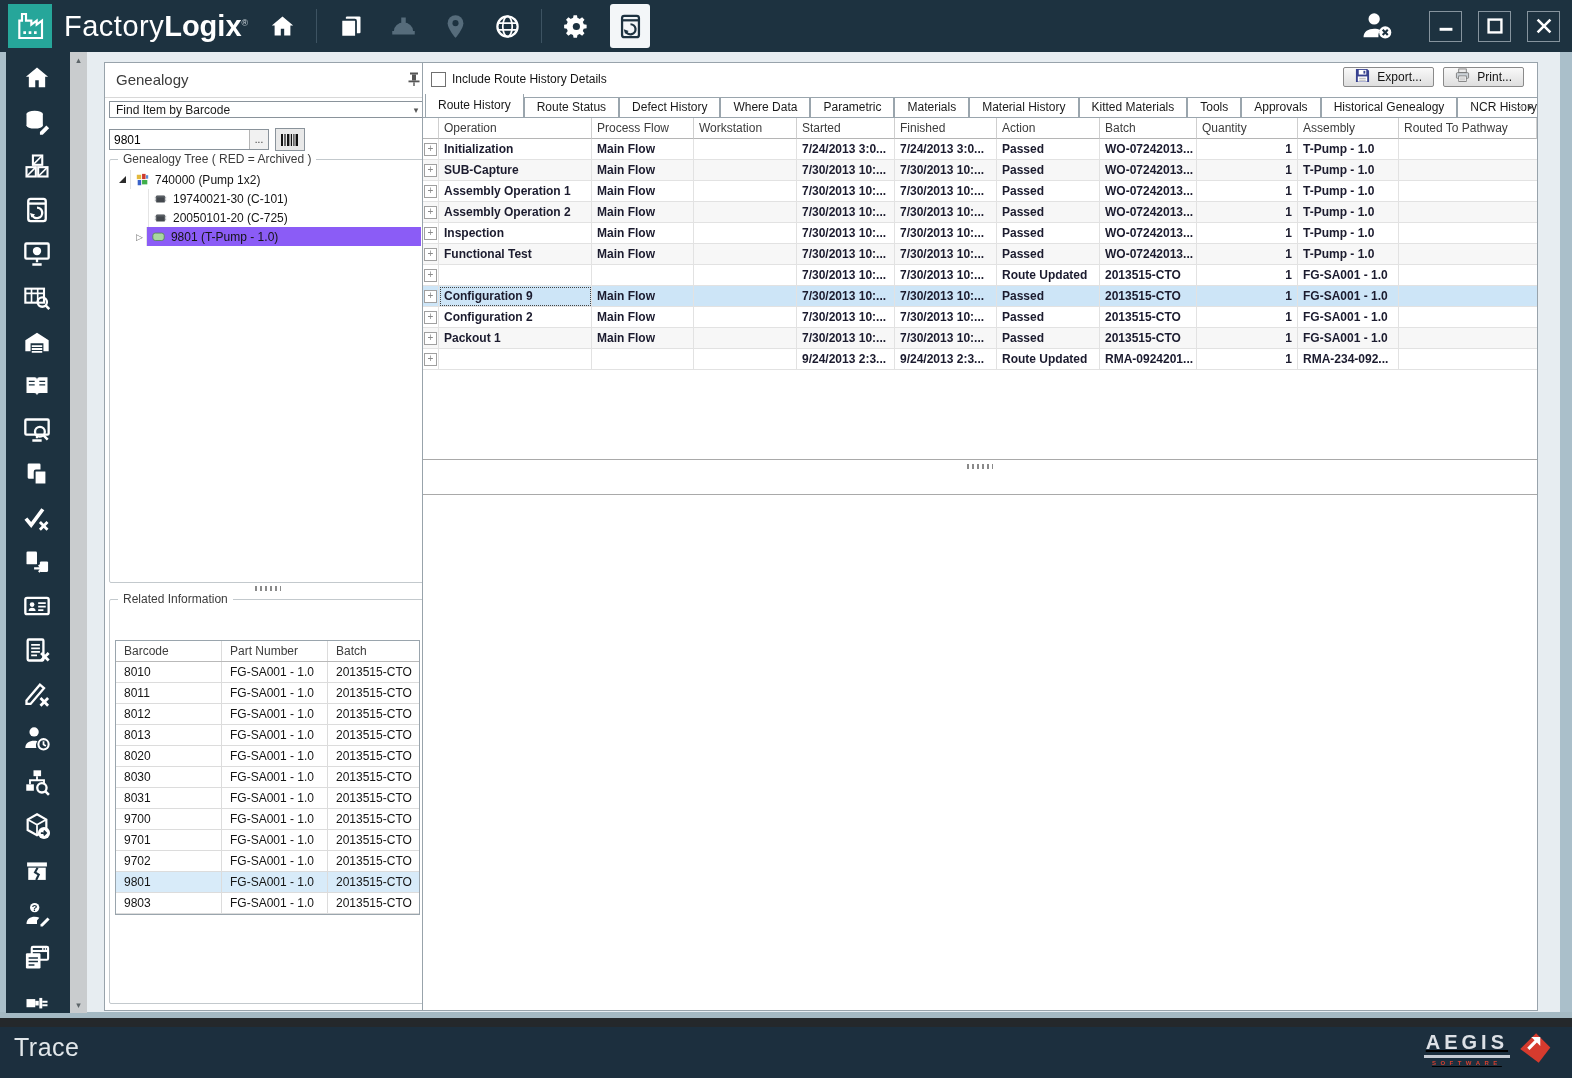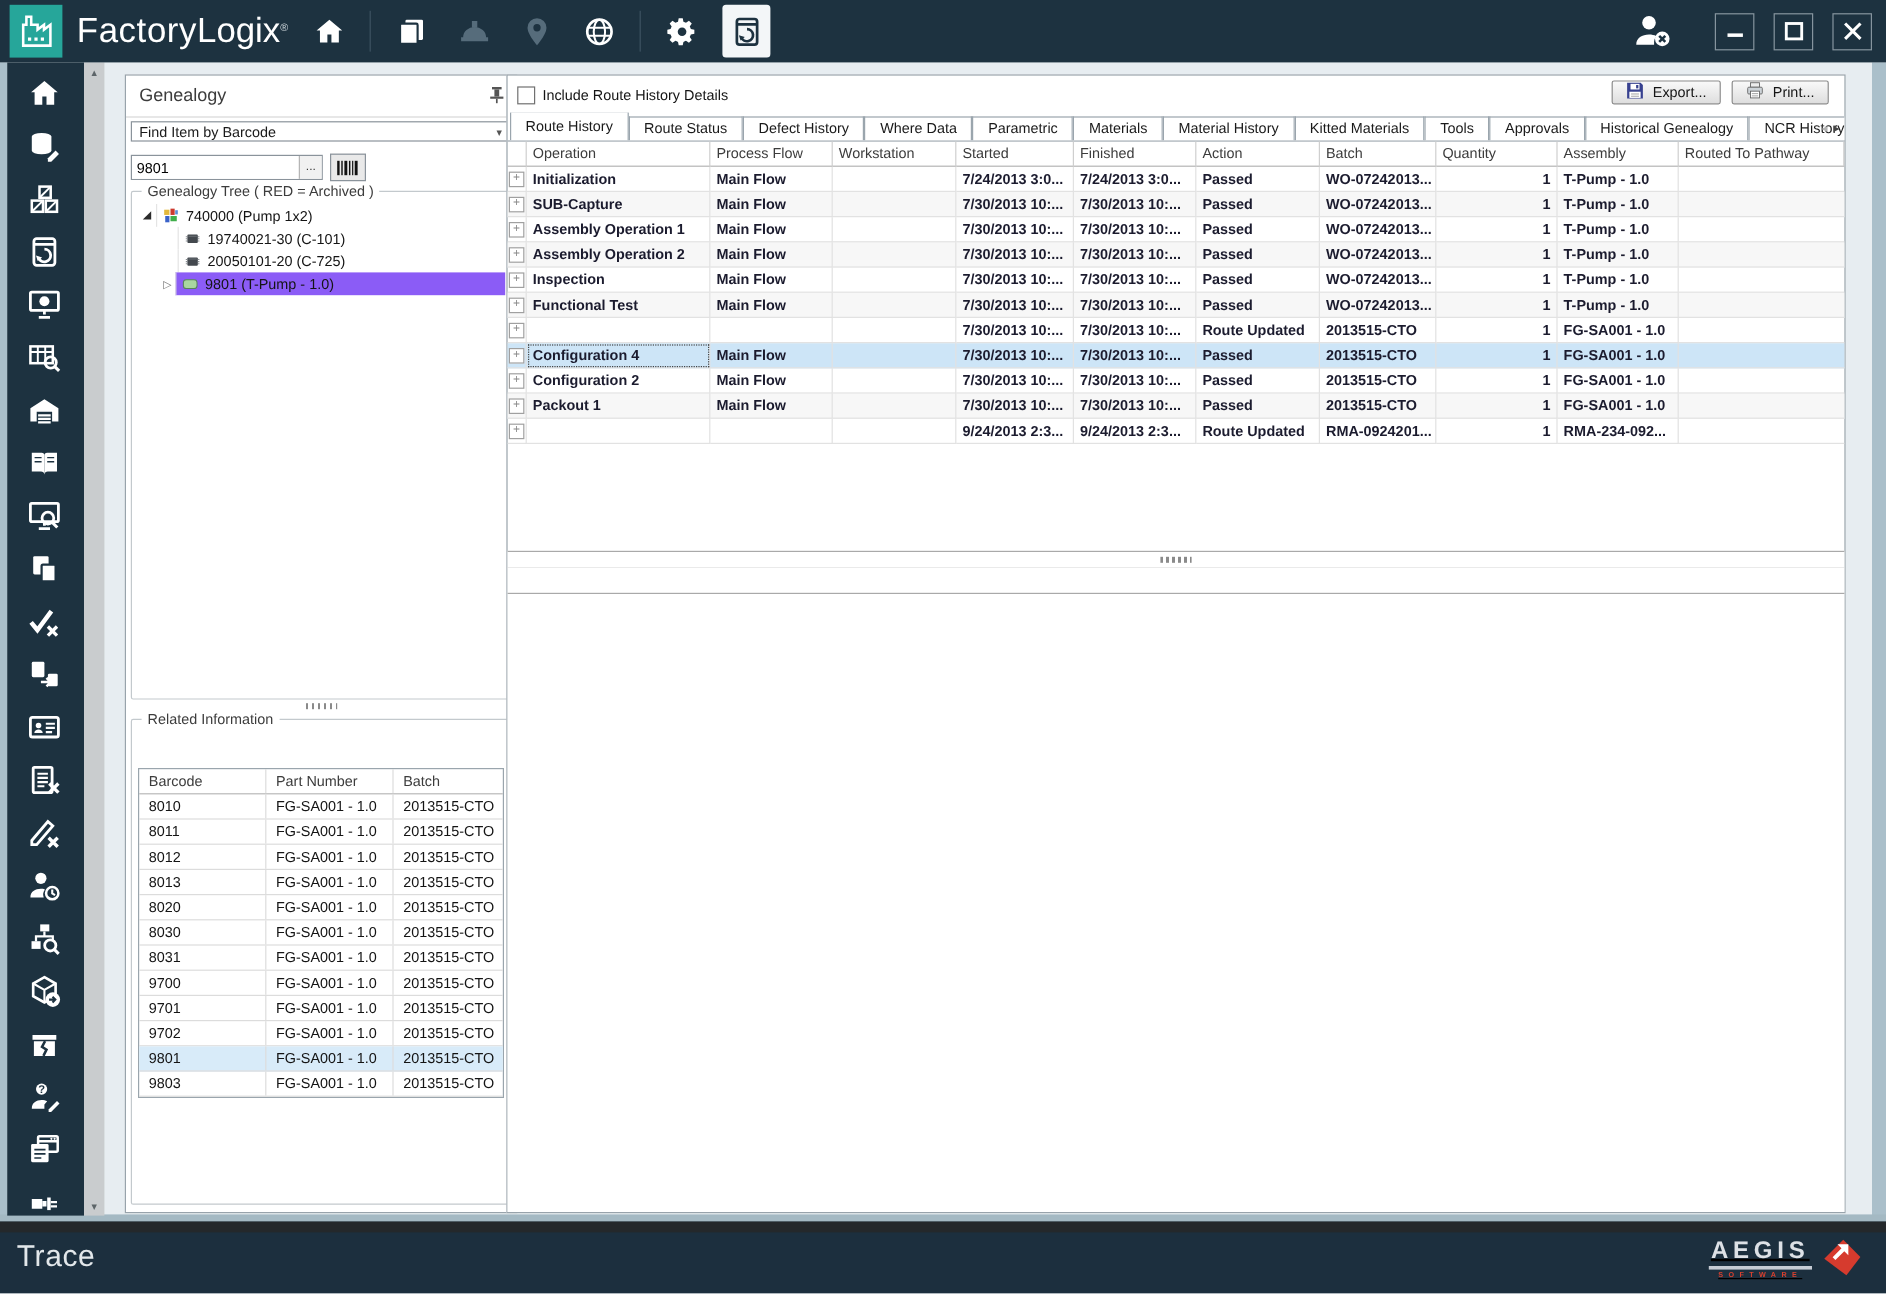--- a/index.html
+++ b/index.html
@@ -6,21 +6,21 @@
   body{width:1572px;height:1078px;overflow:hidden;font-family:"Liberation Sans",sans-serif;background:#e7edf1;position:relative;}
   .app{position:absolute;inset:0;}
 
   
   .topbar{position:absolute;left:0;top:0;width:1572px;height:52px;background:#1d3240;display:flex;align-items:center;z-index:5;}
   .brand{display:flex;align-items:center;}
   .brand-tile{width:44px;height:44px;background:#26a69a;margin-left:8px;display:flex;align-items:center;justify-content:center;color:#fff;}
   .brand-tile svg{width:32px;height:32px;}
   .brand-text{color:#fff;font-size:29px;margin-left:12px;white-space:nowrap;}
   .brand-text .bt-light{font-weight:normal;letter-spacing:.5px;}
-  .brand-text .bt-bold{font-weight:normal;}
+  .brand-text .bt-bold{font-weight:bold;}
   .brand-text .bt-reg{font-size:9px;vertical-align:top;line-height:26px;color:#cfd8dd;}
   .topnav{display:flex;align-items:center;margin-left:16px;gap:16px;height:52px;}
   .ticon{width:36px;height:36px;display:flex;align-items:center;justify-content:center;color:#fff;cursor:pointer;}
   .ticon svg{width:27px;height:27px;}
   .ticon.disabled{color:#566c7b;cursor:default;}
   .ticon.active{background:#f3f6f8;border-radius:3px;color:#1d3240;width:40px;height:44px;}
   .tdivider{width:1px;height:34px;background:#3d5362;}
   .top-right{margin-left:auto;display:flex;align-items:center;gap:34px;margin-right:12px;}
   .usr{width:36px;height:34px;color:#fff;}
   .usr svg{width:100%;height:100%;}
@@ -675,21 +675,21 @@
             <span class="gcell">Route Updated</span>
             <span class="gcell">2013515-CTO</span>
             <span class="gcell c-qty">1</span>
             <span class="gcell">FG-SA001 - 1.0</span>
             <span class="gcell"></span>
           </div>
           <div class="grow selected">
             <span class="c-exp">
               <span class="expbox">+</span>
             </span>
-            <span class="gcell c-op">Configuration 4</span>
+            <span class="gcell c-op">Configuration 9</span>
             <span class="gcell">Main Flow</span>
             <span class="gcell"></span>
             <span class="gcell">7/30/2013 10:...</span>
             <span class="gcell">7/30/2013 10:...</span>
             <span class="gcell">Passed</span>
             <span class="gcell">2013515-CTO</span>
             <span class="gcell c-qty">1</span>
             <span class="gcell">FG-SA001 - 1.0</span>
             <span class="gcell"></span>
           </div>

